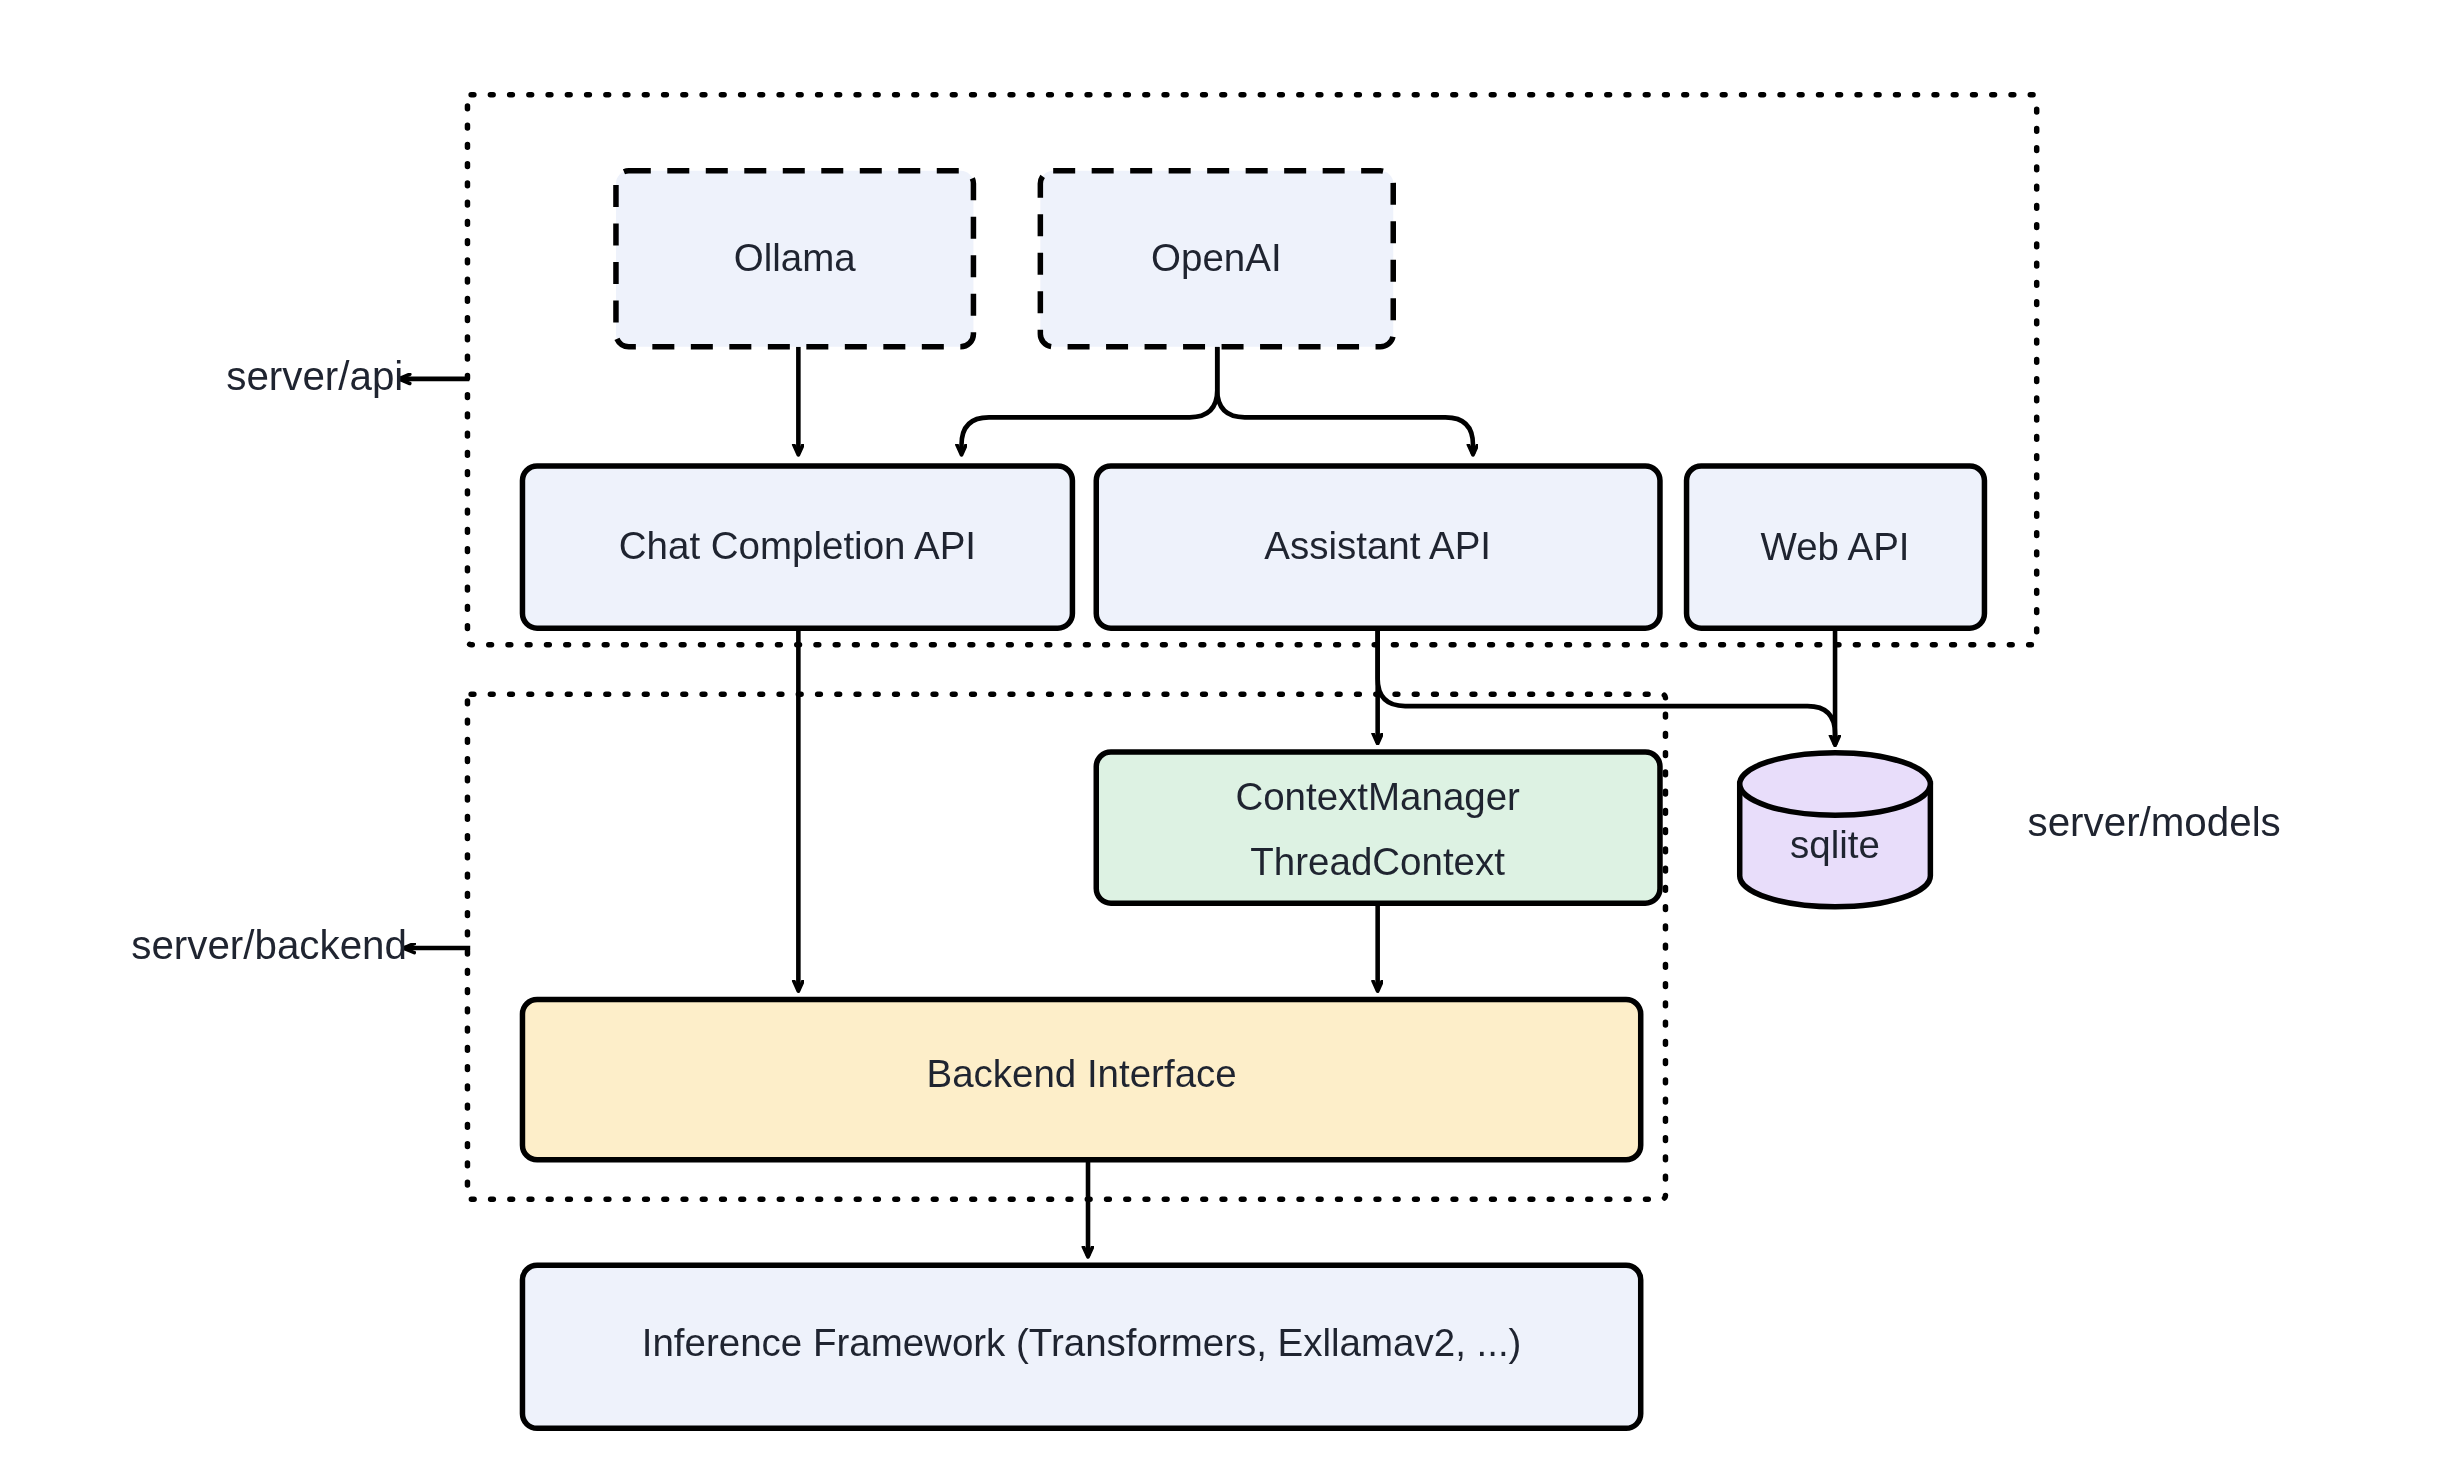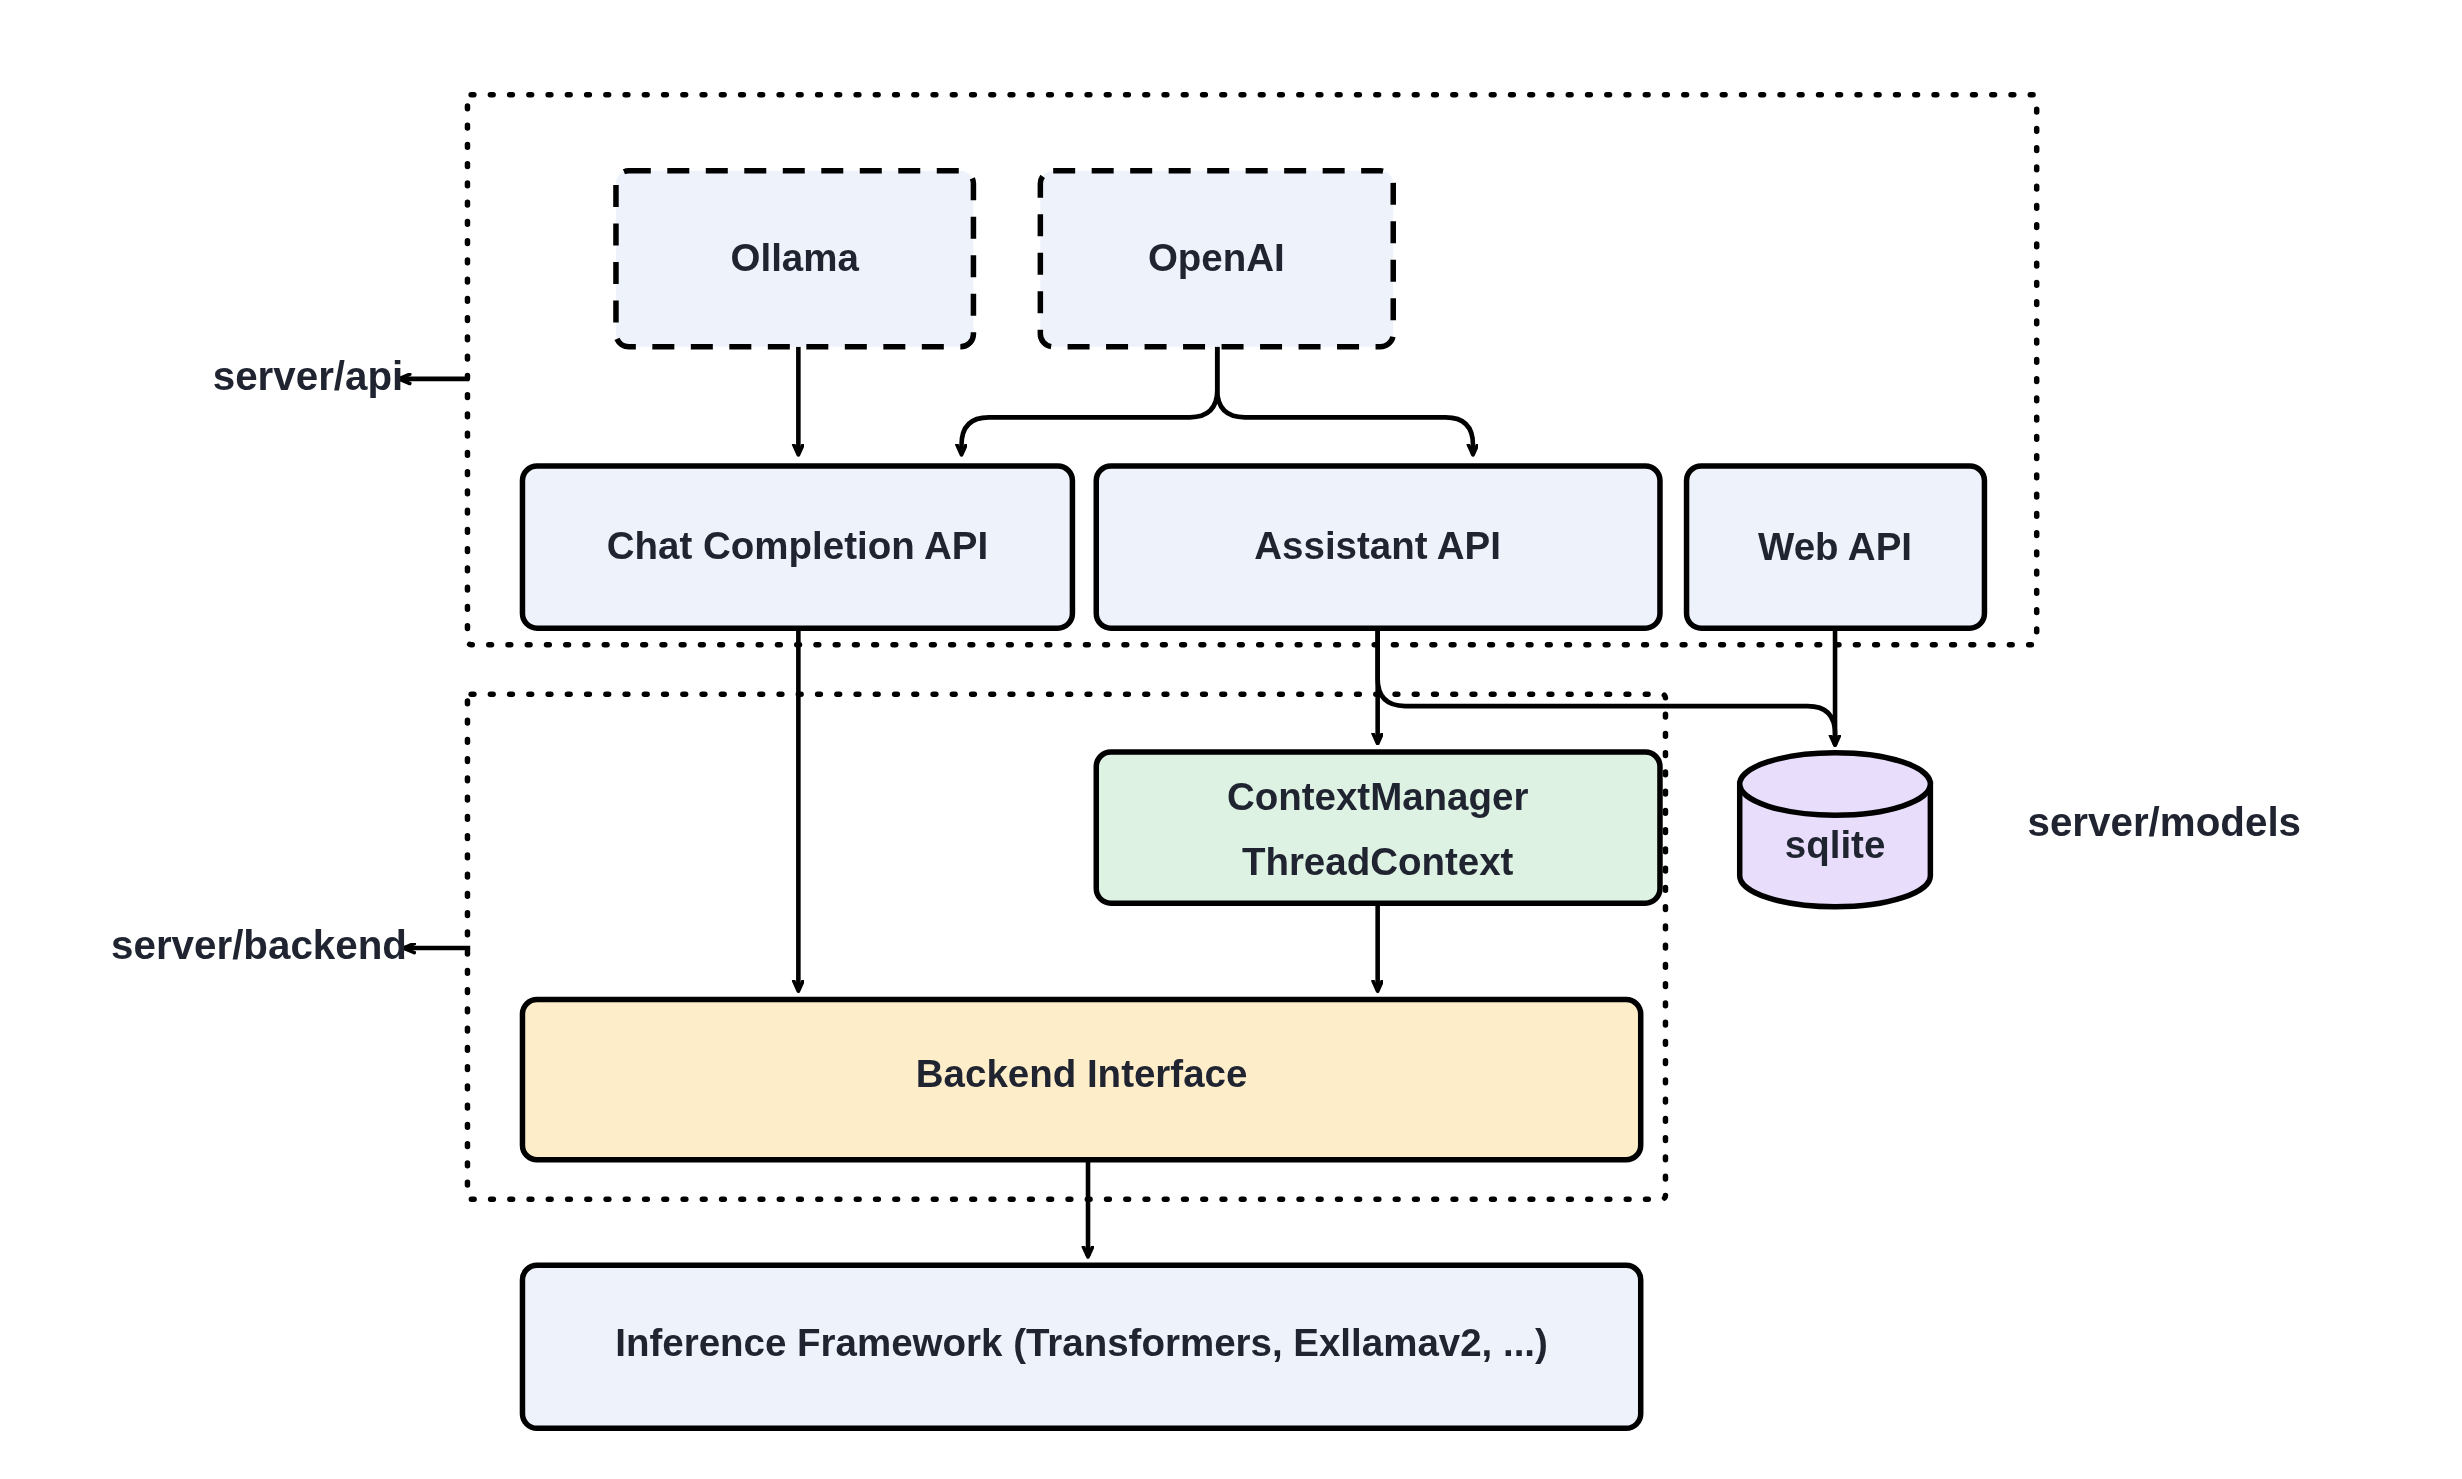--- a/index.html
+++ b/index.html
@@ -10,21 +10,20 @@
   body {
     width: 2462px;
     height: 1480px;
     font-family: "Liberation Sans", sans-serif;
     overflow: hidden;
   }
   #diagram-root {
     position: relative;
     width: 2462px;
     height: 1140px;
-    font-weight: bold;
   }
   svg#diagram {
     display: block;
     width: 2462px;
     height: 1480px;
   }
   .node-label {
     font-family: "Liberation Sans", sans-serif;
     font-size: 42px;
     fill: #1f2430;

